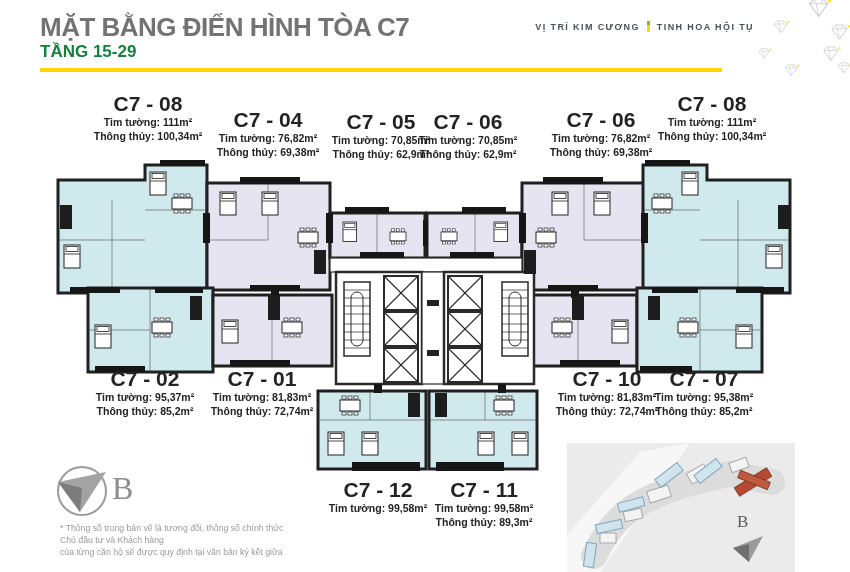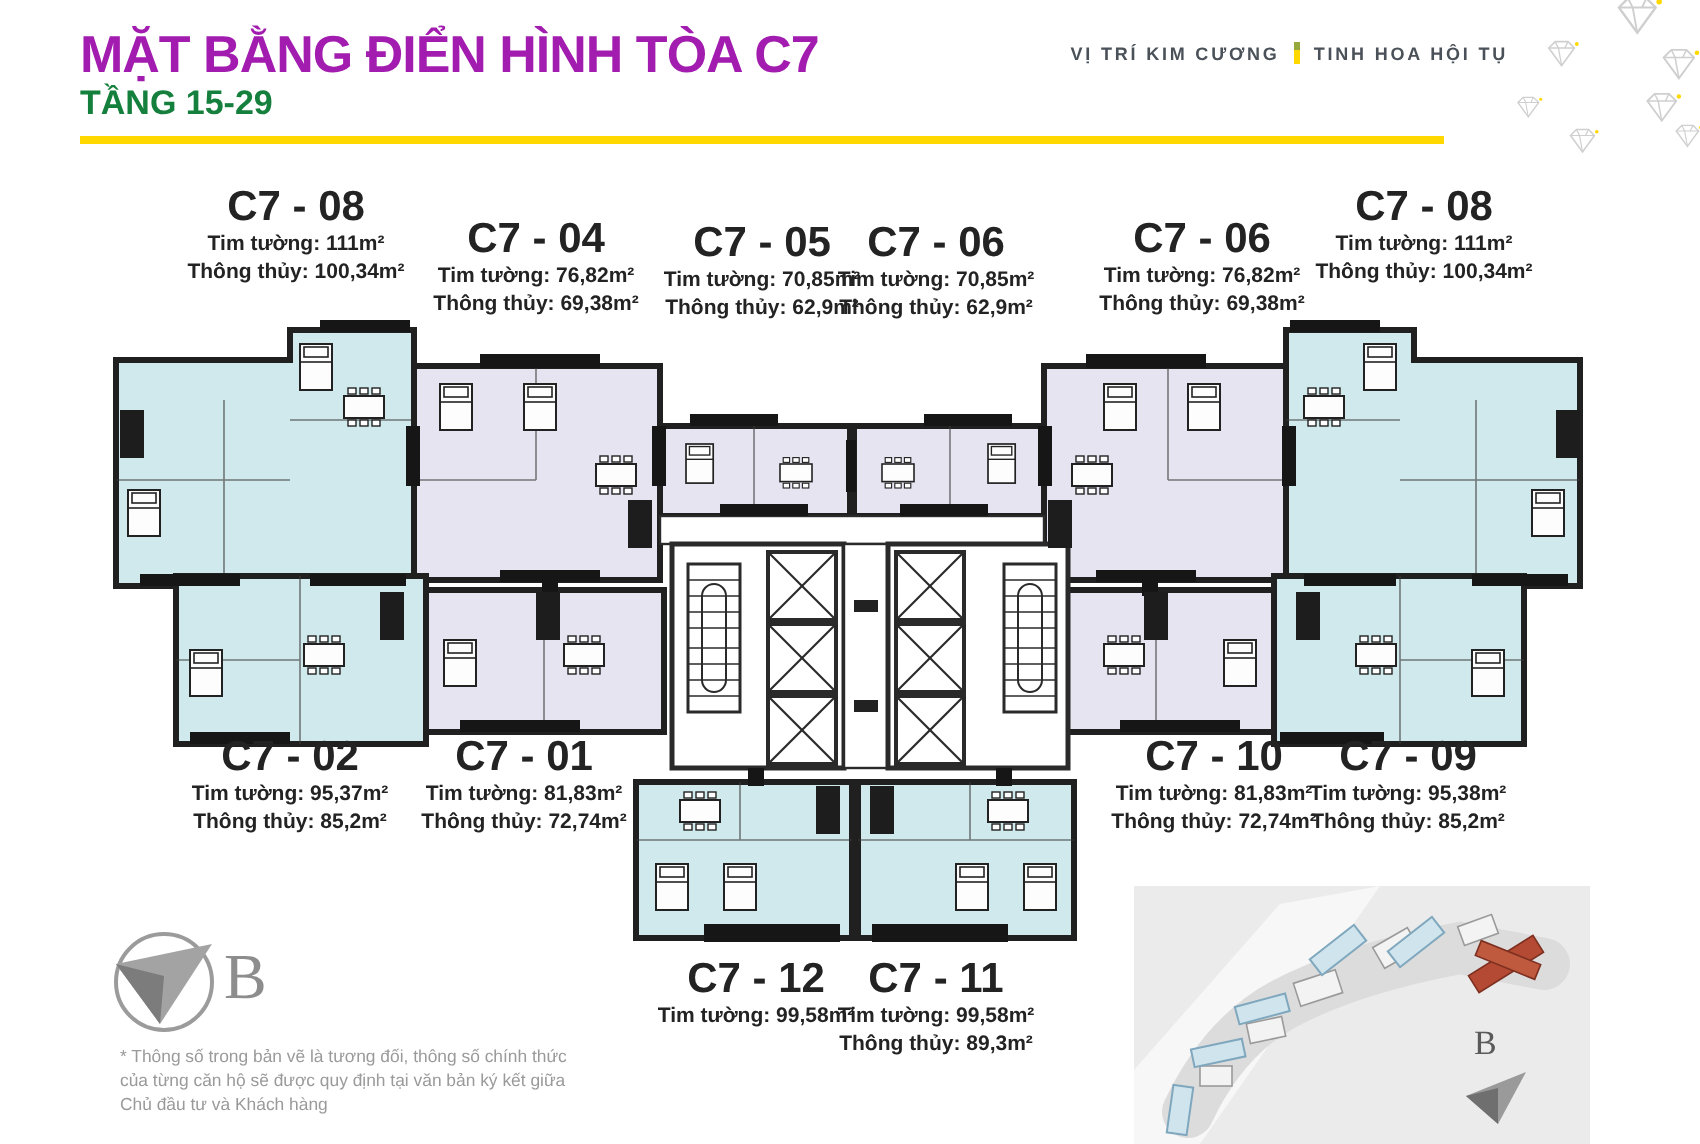--- a/index.html
+++ b/index.html
@@ -1,21 +1,21 @@
 <!DOCTYPE html>
 <html><head>
 <meta charset="utf-8">
 <style>
   html,body{margin:0;padding:0;background:#fff;}
   .stage{position:relative;width:850px;height:572px;background:#fff;overflow:hidden;
          font-family:"Liberation Sans",sans-serif;}
   .stage svg{position:absolute;left:0;top:0;z-index:1;}
   
   .title{position:absolute;left:40px;top:12px;font-size:26px;font-weight:800;
-         letter-spacing:-0.5px;color:#a21caf;z-index:2;}
+         letter-spacing:-0.5px;color:#737373;z-index:2;}
   .subtitle{position:absolute;left:40px;top:42px;font-size:17px;font-weight:800;
             color:#15803d;z-index:2;}
   .rule{position:absolute;left:40px;top:68px;width:682px;height:4px;background:#ffd800;z-index:2;}
   .brand{position:absolute;top:21px;right:96px;z-index:2;font-size:9px;font-weight:700;
          letter-spacing:1.4px;color:#4a5158;display:flex;align-items:flex-end;gap:7px;}
   .brand-bar{display:inline-block;width:3px;height:11px;
              background:linear-gradient(#97a83c 0 35%,#ffd800 35% 100%);}
   
   .ulabel{position:absolute;width:160px;text-align:center;z-index:2;color:#232323;}
   .ucode{font-size:21px;font-weight:800;line-height:23px;letter-spacing:0;}
@@ -323,36 +323,36 @@
     <div class="ucode">C7 - 01</div>
     <div class="uline">Tim tường: 81,83m²</div>
     <div class="uline">Thông thủy: 72,74m²</div>
   </div>
   <div class="ulabel" style="left:527px;top:367px">
     <div class="ucode">C7 - 10</div>
     <div class="uline">Tim tường: 81,83m²</div>
     <div class="uline">Thông thủy: 72,74m²</div>
   </div>
   <div class="ulabel" style="left:624px;top:367px">
-    <div class="ucode">C7 - 09</div>
+    <div class="ucode">C7 - 07</div>
     <div class="uline">Tim tường: 95,38m²</div>
     <div class="uline">Thông thủy: 85,2m²</div>
   </div>
   <div class="ulabel" style="left:298px;top:478px">
     <div class="ucode">C7 - 12</div>
     <div class="uline">Tim tường: 99,58m²</div>
   </div>
-  <div class="ulabel" style="left:388px;top:478px">
+  <div class="ulabel" style="left:404px;top:478px">
     <div class="ucode">C7 - 11</div>
     <div class="uline">Tim tường: 99,58m²</div>
     <div class="uline">Thông thủy: 89,3m²</div>
   </div>
 
   <div class="north-b">B</div>
   <div class="map-b">B</div>
 
   <div class="footnote">
     <div>* Thông số trong bản vẽ là tương đối, thông số chính thức</div>
+    <div>Chủ đầu tư và Khách hàng</div>
     <div>của từng căn hộ sẽ được quy định tại văn bản ký kết giữa</div>
-    <div>Chủ đầu tư và Khách hàng</div>
   </div>
 
 </div>
 
 </body></html>

